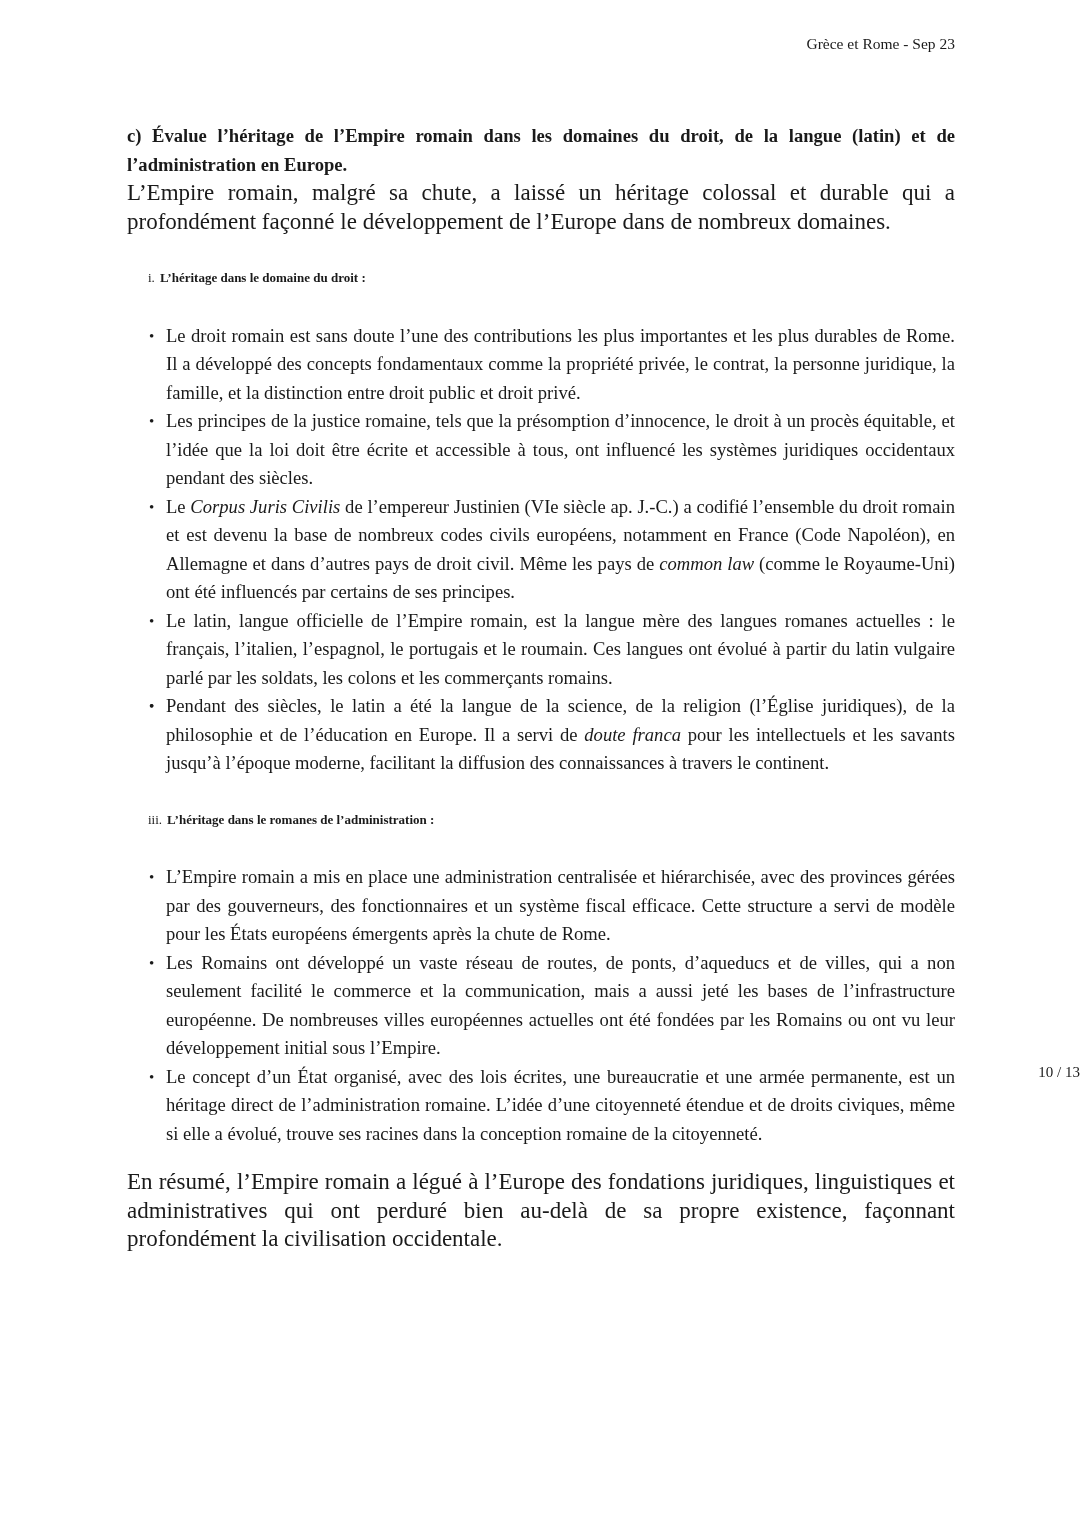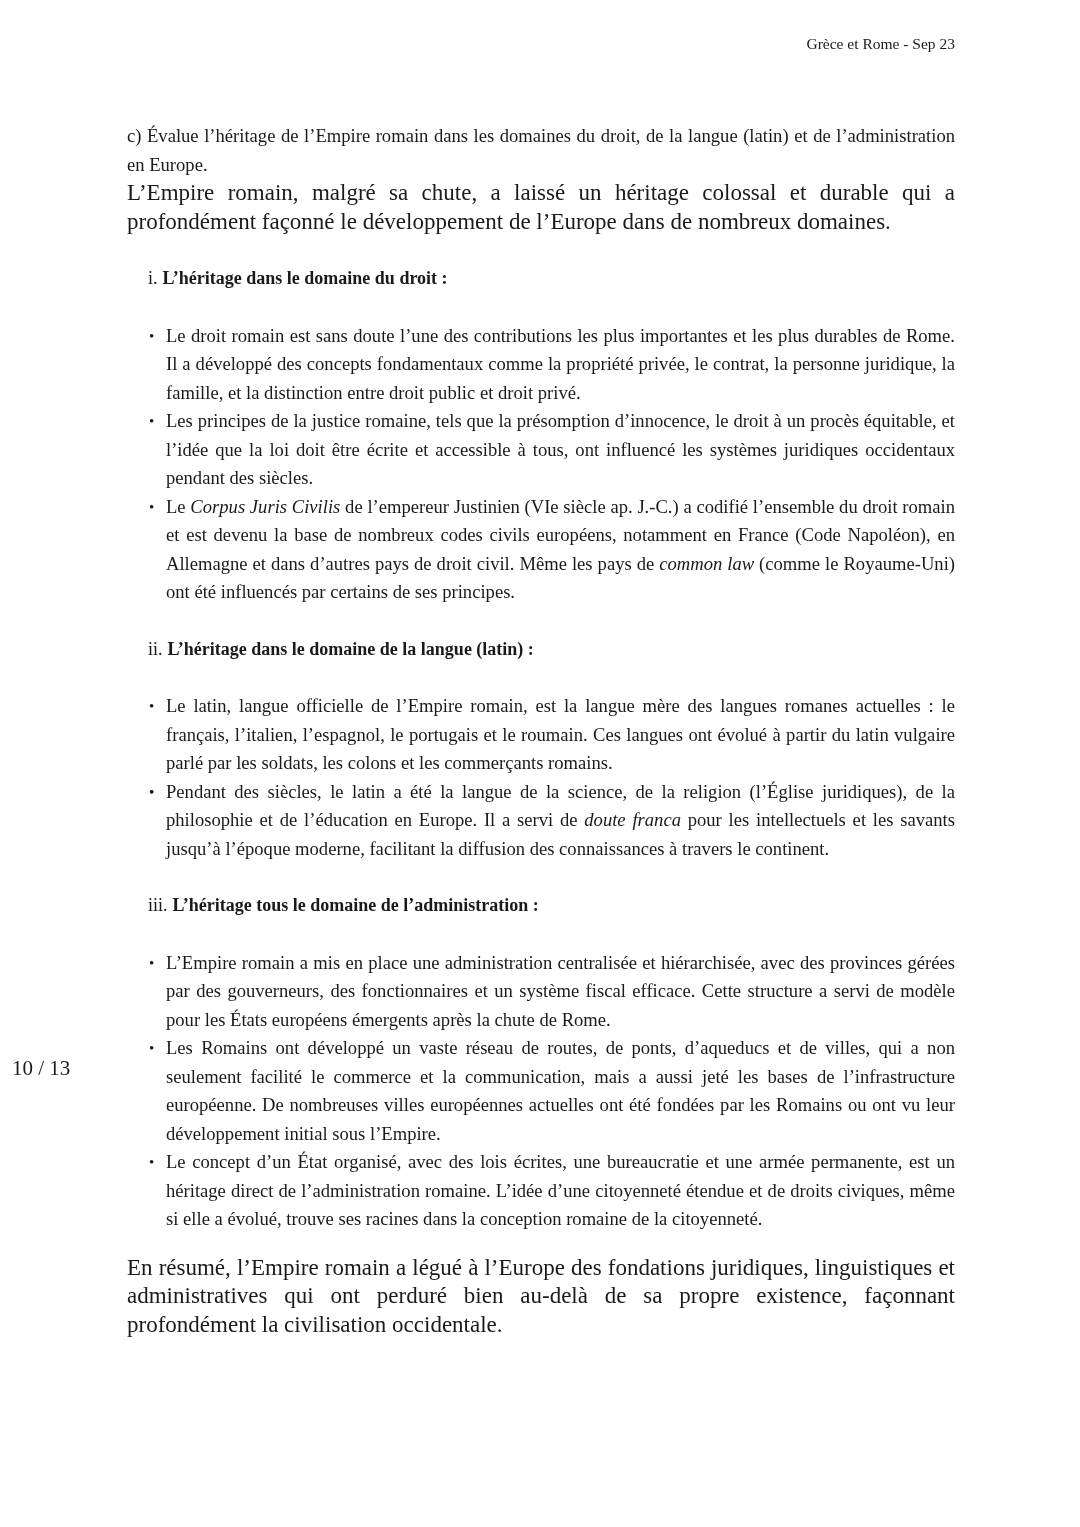--- a/index.html
+++ b/index.html
@@ -18,31 +18,31 @@
   }
   .page-header {
     text-align: right;
     font-size: 15.5px;
     line-height: 20px;
   }
   .question-title {
     margin-top: 68px;
     font-size: 18.6px;
     line-height: 28.5px;
-    font-weight: 400;
+    font-weight: 700;
     text-align: justify;
   }
   .body-par {
     font-size: 23px;
     line-height: 28.5px;
     text-align: justify;
   }
   .section-heading {
     margin: 28px 0 29px 21px;
-    font-size: 18px;
+    font-size: 13px;
     line-height: 28.5px;
     font-weight: 400;
   }
   .section-heading .heading-text { font-weight: 700; }
   .section-heading .numeral { margin-right: 5px; }
   .bullet-list { list-style: none; }
   .bullet-list li {
     position: relative;
     padding-left: 39px;
     font-size: 18.6px;
@@ -55,22 +55,22 @@
     top: 0;
     font-size: 15px;
     line-height: 28.5px;
   }
   .conclusion { margin-top: 20px; }
   .page-footer {
     position: absolute;
     left: 12px;
     right: 0;
     bottom: 62px;
-    text-align: left;
-    font-size: 21px;
+    text-align: right;
+    font-size: 15px;
   }
   em { }
 </style>
 </head>
 <body>
 
 <div class="page">
   <header class="page-header">
     <span>Grèce et Rome - Sep 23</span>
   </header>
@@ -85,33 +85,30 @@
       <span class="numeral">i.</span><span class="heading-text">L’héritage dans le domaine du droit :</span>
     </h2>
     <ul class="bullet-list">
           <li><span class="bullet">•</span><span>Le droit romain est sans doute l’une des contributions les plus importantes et les plus durables de Rome. Il a développé des concepts fondamentaux comme la propriété privée, le contrat, la personne juridique, la famille, et la distinction entre droit public et droit privé.</span></li>
           <li><span class="bullet">•</span><span>Les principes de la justice romaine, tels que la présomption d’innocence, le droit à un procès équitable, et l’idée que la loi doit être écrite et accessible à tous, ont influencé les systèmes juridiques occidentaux pendant des siècles.</span></li>
           <li><span class="bullet">•</span><span>Le </span><em>Corpus Juris Civilis</em><span> de l’empereur Justinien (VIe siècle ap. J.-C.) a codifié l’ensemble du droit romain et est devenu la base de nombreux codes civils européens, notamment en France (Code Napoléon), en Allemagne et dans d’autres pays de droit civil. Même les pays de </span><em>common law</em><span> (comme le Royaume-Uni) ont été influencés par certains de ses principes.</span></li>
         </ul>
   </section>
 
   <section class="doc-section">
-    <h2 class="section-heading">
-      <span class="numeral">ii.</span><span class="heading-text">L’héritage dans le domaine de la langue (latin) :</span>
-    </h2>
     <ul class="bullet-list">
           <li><span class="bullet">•</span><span>Le latin, langue officielle de l’Empire romain, est la langue mère des langues romanes actuelles : le français, l’italien, l’espagnol, le portugais et le roumain. Ces langues ont évolué à partir du latin vulgaire parlé par les soldats, les colons et les commerçants romains.</span></li>
           <li><span class="bullet">•</span></li>
           <li><span class="bullet">•</span><span>Pendant des siècles, le latin a été la langue de la science, de la religion (l’Église juridiques), de la philosophie et de l’éducation en Europe. Il a servi de </span><em>doute franca</em><span> pour les intellectuels et les savants jusqu’à l’époque moderne, facilitant la diffusion des connaissances à travers le continent.</span></li>
         </ul>
   </section>
 
   <section class="doc-section">
     <h2 class="section-heading">
-      <span class="numeral">iii.</span><span class="heading-text">L’héritage tous le domaine de l’administration :</span>
+      <span class="numeral">iii.</span><span class="heading-text">L’héritage dans le romanes de l’administration :</span>
     </h2>
     <ul class="bullet-list">
           <li><span class="bullet">•</span><span>L’Empire romain a mis en place une administration centralisée et hiérarchisée, avec des provinces gérées par des gouverneurs, des fonctionnaires et un système fiscal efficace. Cette structure a servi de modèle pour les États européens émergents après la chute de Rome.</span></li>
           <li><span class="bullet">•</span><span>Les Romains ont développé un vaste réseau de routes, de ponts, d’aqueducs et de villes, qui a non seulement facilité le commerce et la communication, mais a aussi jeté les bases de l’infrastructure européenne. De nombreuses villes européennes actuelles ont été fondées par les Romains ou ont vu leur développement initial sous l’Empire.</span></li>
           <li><span class="bullet">•</span><span>Le concept d’un État organisé, avec des lois écrites, une bureaucratie et une armée permanente, est un héritage direct de l’administration romaine. L’idée d’une citoyenneté étendue et de droits civiques, même si elle a évolué, trouve ses racines dans la conception romaine de la citoyenneté.</span></li>
         </ul>
   </section>
 </div>
 
   <p class="body-par conclusion">En résumé, l’Empire romain a légué à l’Europe des fondations juridiques, linguistiques et administratives qui ont perduré bien au-delà de sa propre existence, façonnant profondément la civilisation occidentale.</p>

